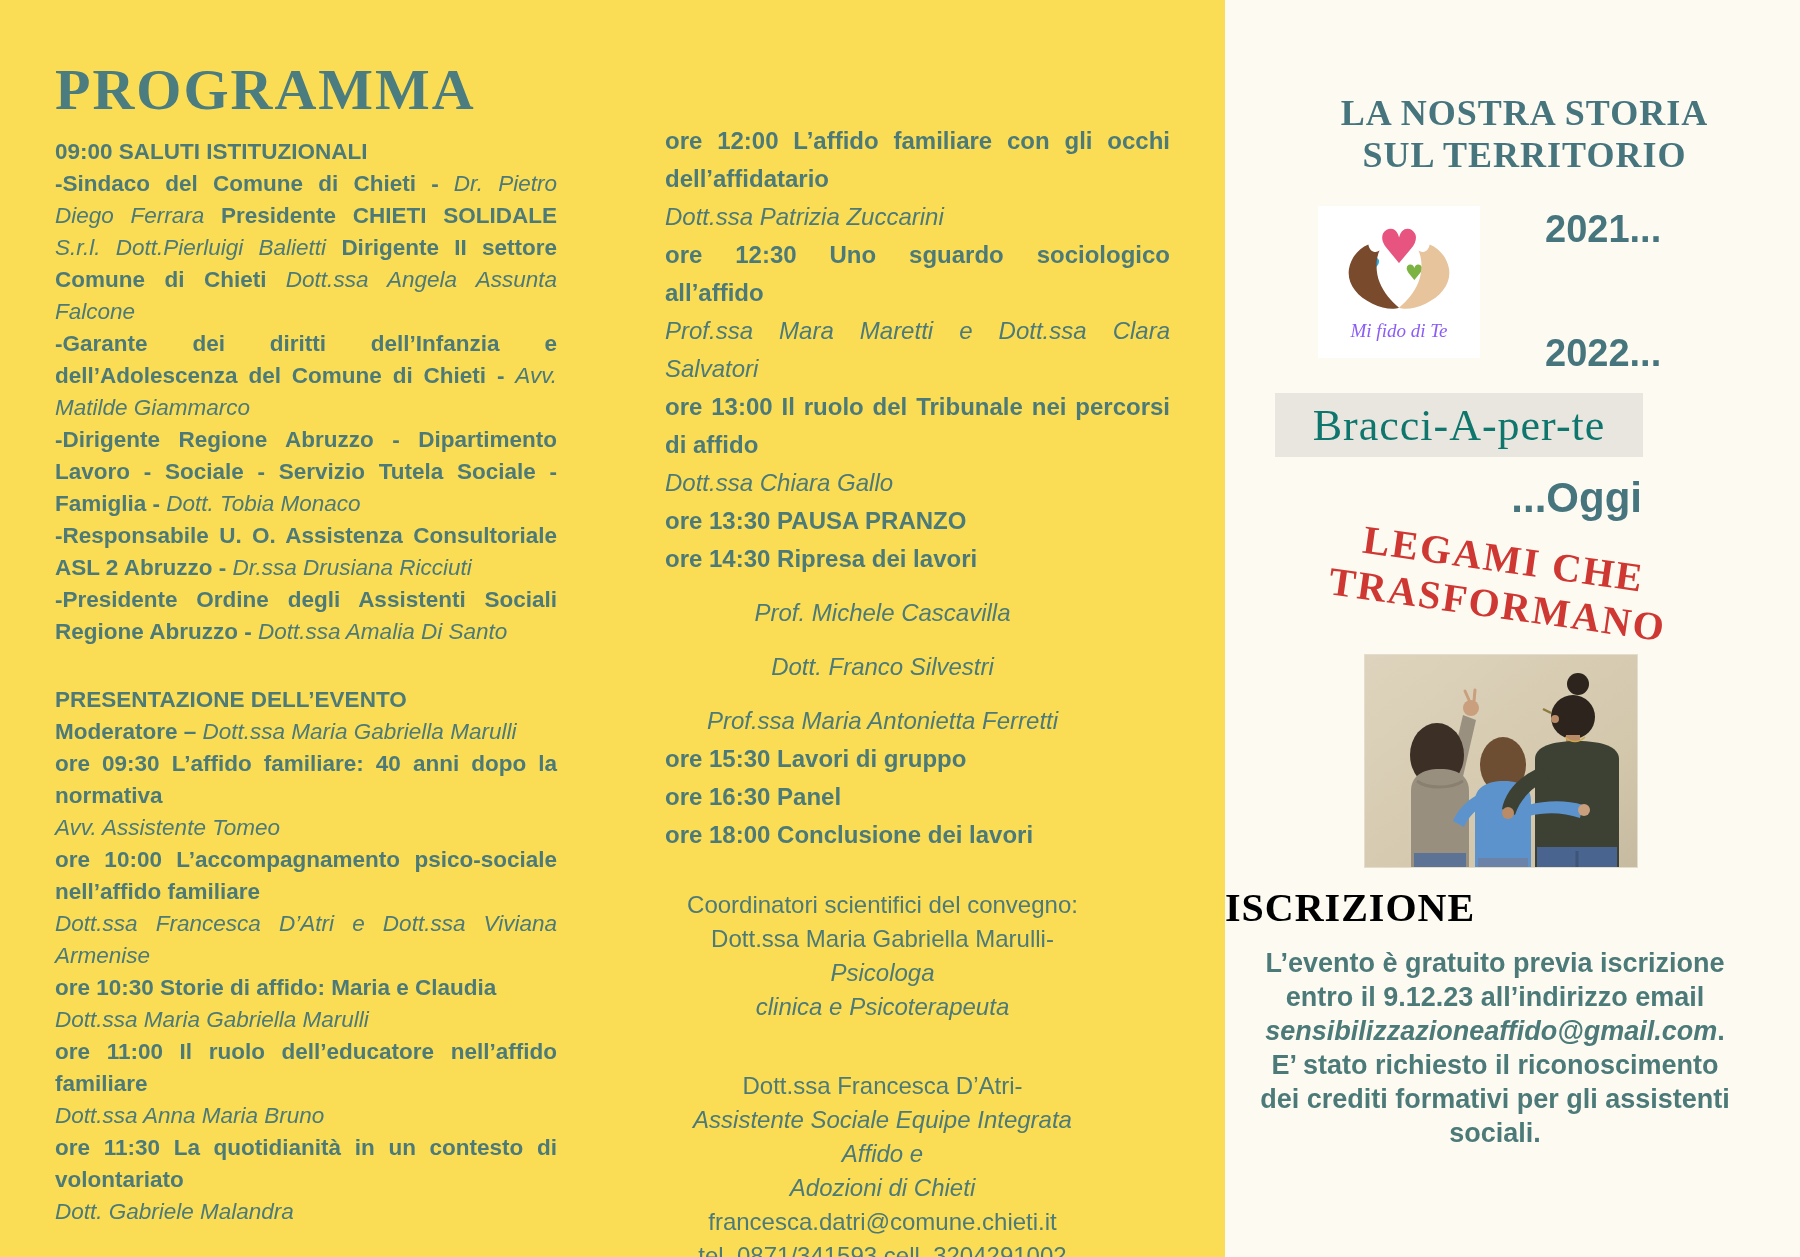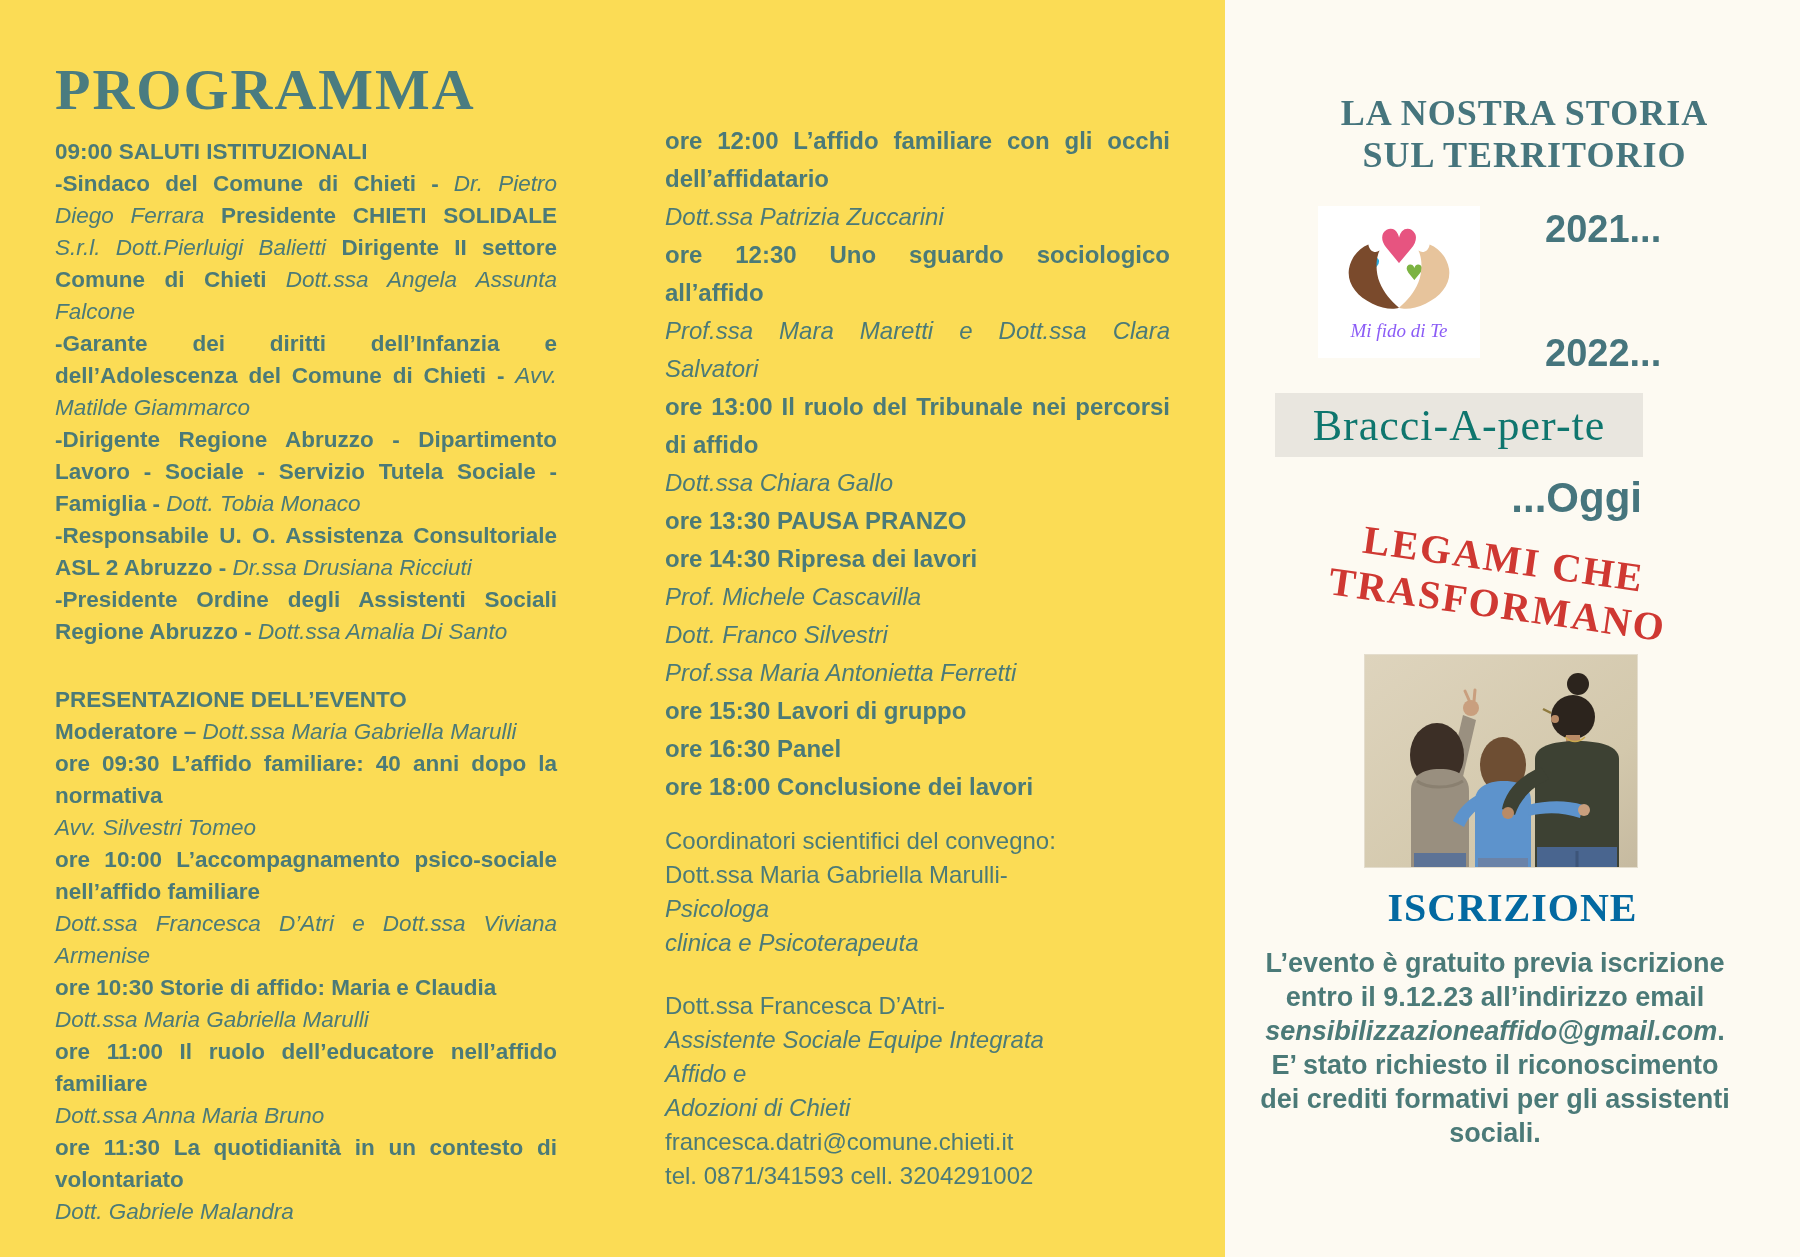--- a/index.html
+++ b/index.html
@@ -18,21 +18,21 @@
   .program-title{
     margin:0 0 22px 0;
     font-family:"Liberation Serif", serif;
     font-weight:bold;font-size:58px;line-height:48px;
     letter-spacing:2px;color:#4a7c80;
   }
   .blk{margin:0;text-align:justify;text-justify:inter-word;}
   .left-blocks .blk{font-size:22.5px;line-height:32px;}
   .mid-blocks  .blk{font-size:24px;line-height:38px;}
   .blk.heading{font-weight:bold;}
-  .blk.center{text-align:left;}
+  .blk.center{text-align:center;margin-top:16px;}
   .mid-blocks .blk.center{padding-right:70px;}
   .mid-blocks .blk.contact{line-height:34px;}
   .run-b{font-weight:bold;}
   .run-i{font-style:italic;}
 
   
   .right-panel{position:absolute;left:1225px;top:0;width:575px;height:1257px;background:#fdfaf2;}
   .storia{
     position:absolute;top:80px;left:0;width:100%;margin:12px;text-align:center;
     font-family:"Liberation Serif", serif;font-weight:bold;
@@ -58,23 +58,23 @@
   .oggi{position:absolute;right:158px;top:474px;font-size:42px;font-weight:bold;color:#46757d;}
   .stamp{
     position:absolute;left:-12px;top:536px;width:100%;text-align:center;
     transform:rotate(8deg);
     font-family:"Liberation Serif", serif;font-weight:bold;
     font-size:40px;line-height:46px;letter-spacing:2px;color:#cf3832;
   }
   .photo{position:absolute;left:140px;top:655px;width:272px;height:212px;box-shadow:0 0 0 1px #e4ddcd;}
   .photo svg{display:block;}
   .iscrizione{
-    position:absolute;top:884px;left:0;width:100%;margin:0;text-align:center;
+    position:absolute;top:884px;left:0;width:100%;margin:0;text-align:left;
     font-family:"Liberation Serif", serif;font-weight:bold;
-    font-size:40px;letter-spacing:1px;color:#0369a1;
+    font-size:40px;letter-spacing:1px;color:#000000;
   }
   .iscrizione-text{
     position:absolute;top:946px;left:15px;width:510px;text-align:center;
     font-size:27px;line-height:34px;color:#4b7a78;font-weight:bold;
   }
 </style>
 </head>
 <body>
 
 <div class="page">
@@ -85,21 +85,21 @@
         <p class="blk heading"><span class="run-b">09:00 SALUTI ISTITUZIONALI</span></p>
         <p class="blk para"><span class="run-b">-Sindaco del Comune di Chieti - </span><span class="run-i">Dr. Pietro Diego Ferrara </span><span class="run-b">Presidente CHIETI SOLIDALE </span><span class="run-i">S.r.l. Dott.Pierluigi Balietti </span><span class="run-b">Dirigente II settore Comune di Chieti </span><span class="run-i">Dott.ssa Angela Assunta Falcone</span></p>
         <p class="blk para"><span class="run-b">-Garante dei diritti dell’Infanzia e dell’Adolescenza del Comune di Chieti - </span><span class="run-i">Avv. Matilde Giammarco</span></p>
         <p class="blk para"><span class="run-b">-Dirigente Regione Abruzzo - Dipartimento Lavoro - Sociale - Servizio Tutela Sociale - Famiglia - </span><span class="run-i">Dott. Tobia Monaco</span></p>
         <p class="blk para"><span class="run-b">-Responsabile U. O. Assistenza Consultoriale ASL 2 Abruzzo - </span><span class="run-i">Dr.ssa Drusiana Ricciuti</span></p>
         <p class="blk para"><span class="run-b">-Presidente Ordine degli Assistenti Sociali Regione Abruzzo - </span><span class="run-i">Dott.ssa Amalia Di Santo</span></p>
         <p class="blk gap" style="height: 36px;"></p>
         <p class="blk heading"><span class="run-b">PRESENTAZIONE DELL’EVENTO</span></p>
         <p class="blk para"><span class="run-b">Moderatore – </span><span class="run-i">Dott.ssa Maria Gabriella Marulli</span></p>
         <p class="blk para"><span class="run-b">ore 09:30 L’affido familiare: 40 anni dopo la normativa</span></p>
-        <p class="blk para"><span class="run-i">Avv. Silvestri Tomeo</span></p>
+        <p class="blk para"><span class="run-i">Avv. Assistente Tomeo</span></p>
         <p class="blk para"><span class="run-b">ore 10:00 L’accompagnamento psico-sociale nell’affido familiare</span></p>
         <p class="blk para"><span class="run-i">Dott.ssa Francesca D’Atri e Dott.ssa Viviana Armenise</span></p>
         <p class="blk para"><span class="run-b">ore 10:30 Storie di affido: Maria e Claudia</span></p>
         <p class="blk para"><span class="run-i">Dott.ssa Maria Gabriella Marulli</span></p>
         <p class="blk para"><span class="run-b">ore 11:00 Il ruolo dell’educatore nell’affido familiare</span></p>
         <p class="blk para"><span class="run-i">Dott.ssa Anna Maria Bruno</span></p>
         <p class="blk para"><span class="run-b">ore 11:30 La quotidianità in un contesto di volontariato</span></p>
         <p class="blk para"><span class="run-i">Dott. Gabriele Malandra</span></p>
       </div>
   </section>

